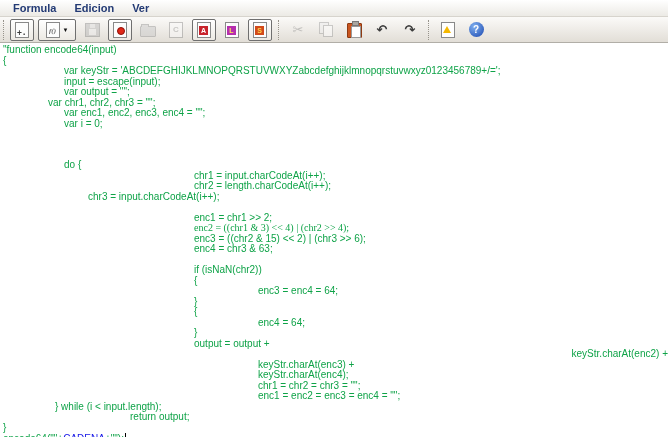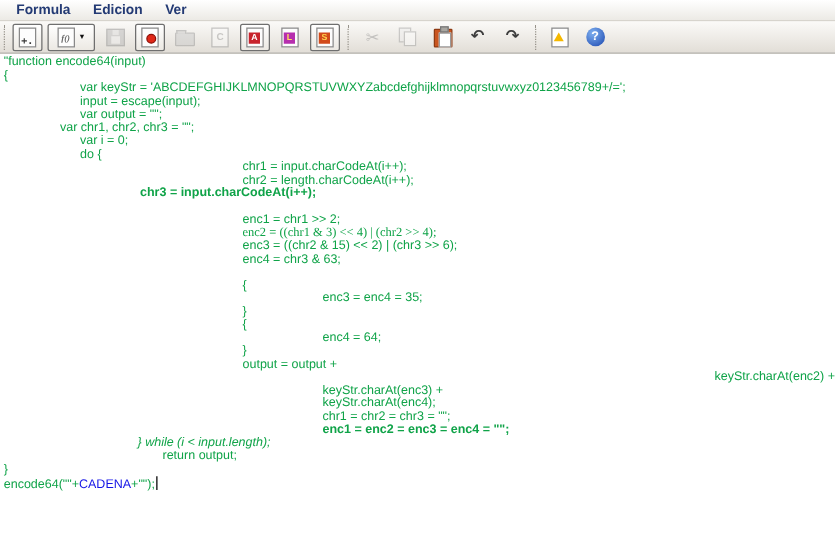--- a/index.html
+++ b/index.html
@@ -191,42 +191,44 @@
       </span>
   </div>
 
   <div id="editor" style="color: rgb(15, 163, 72);">
       <div class="cl" style="padding-left: 3px;"><span>"function encode64(input)</span></div>
       <div class="cl" style="padding-left: 3px;"><span>{</span></div>
       <div class="cl" style="padding-left: 64px;"><span>var keyStr = 'ABCDEFGHIJKLMNOPQRSTUVWXYZabcdefghijklmnopqrstuvwxyz0123456789+/=';</span></div>
       <div class="cl" style="padding-left: 64px;"><span>input = escape(input);</span></div>
       <div class="cl" style="padding-left: 64px;"><span>var output = "";</span></div>
       <div class="cl" style="padding-left: 48px;"><span>var chr1, chr2, chr3 = "";</span></div>
+      <div class="cl" style="padding-left: 64px;"><span>var enc1, enc2, enc3, enc4 = "";</span></div>
       <div class="cl" style="padding-left: 64px;"><span>var i = 0;</span></div>
-      <div class="cl" style="padding-left: 64px;"><span>do {</span></div>
+      <div class="cl" style="padding-left: 64px; margin-top: 31px;"><span>do {</span></div>
       <div class="cl" style="padding-left: 194px;"><span>chr1 = input.charCodeAt(i++);</span></div>
       <div class="cl" style="padding-left: 194px;"><span>chr2 = length.charCodeAt(i++);</span></div>
-      <div class="cl" style="padding-left: 112px; font-weight: bold;"><span>chr3 = input.charCodeAt(i++);</span></div>
+      <div class="cl" style="padding-left: 88px;"><span>chr3 = input.charCodeAt(i++);</span></div>
       <div class="cl" style="padding-left: 194px;"><span>&nbsp;</span></div>
       <div class="cl" style="padding-left: 194px;"><span>enc1 = chr1 &gt;&gt; 2;</span></div>
       <div class="cl" style="padding-left: 194px; font-family: Liberation Serif, serif;"><span>enc2 = ((chr1 &amp; 3) &lt;&lt; 4) | (chr2 &gt;&gt; 4);</span></div>
       <div class="cl" style="padding-left: 194px;"><span>enc3 = ((chr2 &amp; 15) &lt;&lt; 2) | (chr3 &gt;&gt; 6);</span></div>
       <div class="cl" style="padding-left: 194px;"><span>enc4 = chr3 &amp; 63;</span></div>
       <div class="cl" style="padding-left: 194px;"><span>&nbsp;</span></div>
+      <div class="cl" style="padding-left: 194px;"><span>if (isNaN(chr2))</span></div>
       <div class="cl" style="padding-left: 194px;"><span>{</span></div>
-      <div class="cl" style="padding-left: 258px;"><span>enc3 = enc4 = 35;</span></div>
+      <div class="cl" style="padding-left: 258px;"><span>enc3 = enc4 = 64;</span></div>
       <div class="cl" style="padding-left: 194px;"><span>}</span></div>
       <div class="cl" style="padding-left: 194px;"><span>{</span></div>
       <div class="cl" style="padding-left: 258px;"><span>enc4 = 64;</span></div>
       <div class="cl" style="padding-left: 194px;"><span>}</span></div>
       <div class="cl" style="padding-left: 194px;"><span>output = output +</span></div>
       <div class="cl" style="padding-left: 258px; text-align: right;"><span>keyStr.charAt(enc2) +</span></div>
       <div class="cl" style="padding-left: 258px;"><span>keyStr.charAt(enc3) +</span></div>
       <div class="cl" style="padding-left: 258px;"><span>keyStr.charAt(enc4);</span></div>
       <div class="cl" style="padding-left: 258px;"><span>chr1 = chr2 = chr3 = "";</span></div>
-      <div class="cl" style="padding-left: 258px; font-weight: bold;"><span>enc1 = enc2 = enc3 = enc4 = "";</span></div>
-      <div class="cl" style="padding-left: 110px; font-style: italic;"><span>} while (i &lt; input.length);</span></div>
+      <div class="cl" style="padding-left: 258px;"><span>enc1 = enc2 = enc3 = enc4 = "";</span></div>
+      <div class="cl" style="padding-left: 55px;"><span>} while (i &lt; input.length);</span></div>
       <div class="cl" style="padding-left: 130px;"><span>return output;</span></div>
       <div class="cl" style="padding-left: 3px;"><span>}</span></div>
       <div class="cl" style="padding-left: 3px;"><span>encode64(""+</span><span class="vtok" style="color: rgb(20, 20, 230);">CADENA</span><span>+"");</span><span class="caret"></span></div>
     </div>
 
 </div>
 
 </body></html>

